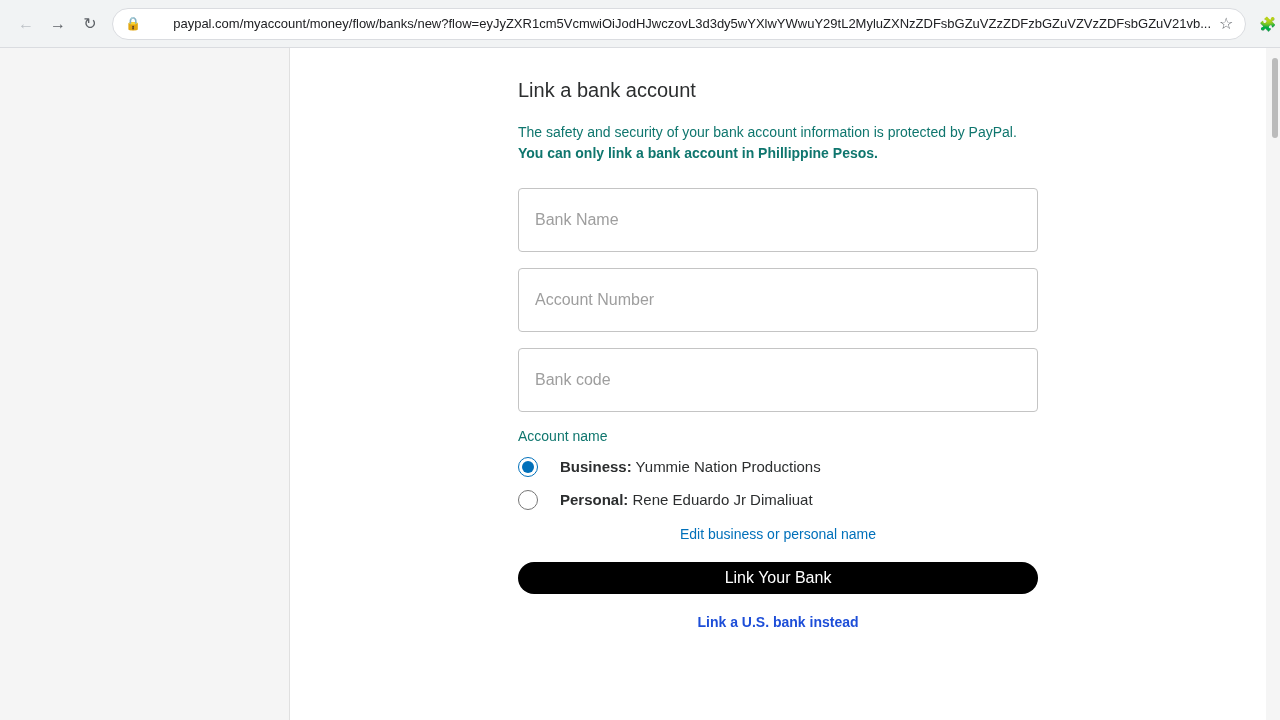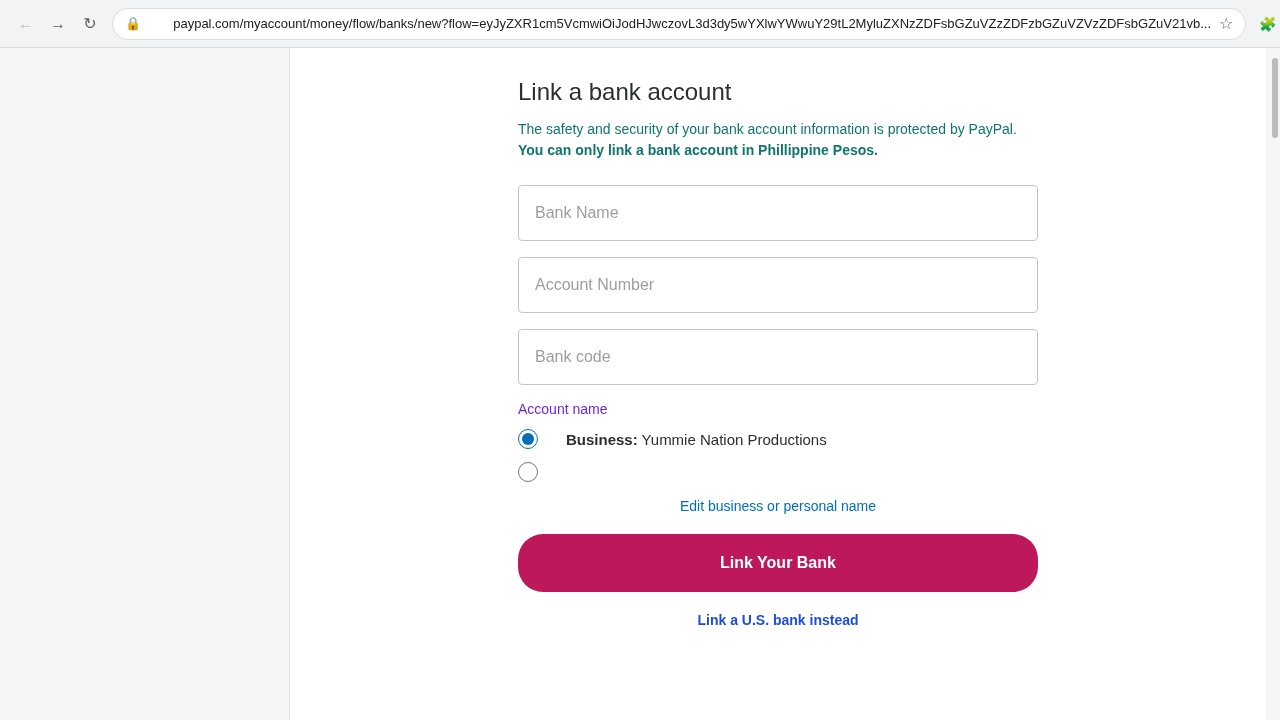--- a/index.html
+++ b/index.html
@@ -129,77 +129,77 @@
       display: flex;
       justify-content: center;
     }
 
     .form-container {
       width: 520px;
       padding: 10px 0 40px 0;
     }
 
     .page-title {
-      font-size: 24px;
+      font-size: 20px;
       font-weight: 400;
       color: #2c2e2f;
-      margin-bottom: 12px;
+      margin-bottom: 20px;
       line-height: 1.2;
     }
 
     .description {
       font-size: 14px;
       color: #0f766e;
       line-height: 1.5;
       margin-bottom: 24px;
     }
 
     .description strong {
       font-weight: 600;
     }
 
     .form-group {
       margin-bottom: 16px;
     }
 
     .form-input {
       width: 100%;
-      height: 56px;
+      height: 64px;
       border: 1.5px solid #c4c4c4;
       border-radius: 4px;
       padding: 16px 16px;
       font-size: 16px;
       color: #2c2e2f;
       outline: none;
       background: white;
       transition: border-color 0.2s;
     }
 
     .form-input::placeholder {
       color: #9e9e9e;
       font-size: 16px;
     }
 
     .section-label {
       font-size: 14px;
-      color: #6d28d9;
+      color: #0f766e;
       margin-bottom: 12px;
     }
 
     .radio-group {
       display: flex;
       flex-direction: column;
       gap: 12px;
       margin-bottom: 16px;
     }
 
     .radio-option {
       display: flex;
       align-items: center;
-      gap: 28px;
+      gap: 22px;
       cursor: pointer;
     }
 
     .radio-input {
       width: 20px;
       height: 20px;
       cursor: pointer;
       accent-color: #0070ba;
       flex-shrink: 0;
     }
@@ -227,27 +227,27 @@
 
     .warning-text {
       font-size: 14px;
       color: #2c2e2f;
       line-height: 1.5;
       margin-bottom: 24px;
     }
 
     .link-bank-btn {
       width: 100%;
-      height: 58px;
-      background: #be185d;
+      height: 32px;
+      background: #000000;
       color: white;
       border: none;
       border-radius: 25px;
       font-size: 16px;
-      font-weight: 700;
+      font-weight: 400;
       cursor: pointer;
       margin-bottom: 20px;
       transition: background 0.2s;
     }
 
     .us-bank-link {
       display: block;
       text-align: center;
       color: #1d4ed8;
       font-size: 14px;
@@ -327,20 +327,24 @@
         <label class="radio-option">
           <input type="radio" class="radio-input" name="account_name" checked="" style="">
           <span class="radio-label">
             <strong>Business:</strong>
             <span> Yummie Nation Productions</span>
           </span>
         </label>
 
         <label class="radio-option">
           <input type="radio" class="radio-input" name="account_name" style="">
+          <span class="radio-label">
+            <strong>Personal:</strong>
+            <span> Rene Eduardo Jr Dimaliuat</span>
+          </span>
         </label>
       </div>
 
       <a class="edit-link">Edit business or personal name</a>
 
 
       <button class="link-bank-btn">Link Your Bank</button>
 
       <a class="us-bank-link">Link a U.S. bank instead</a>
 

